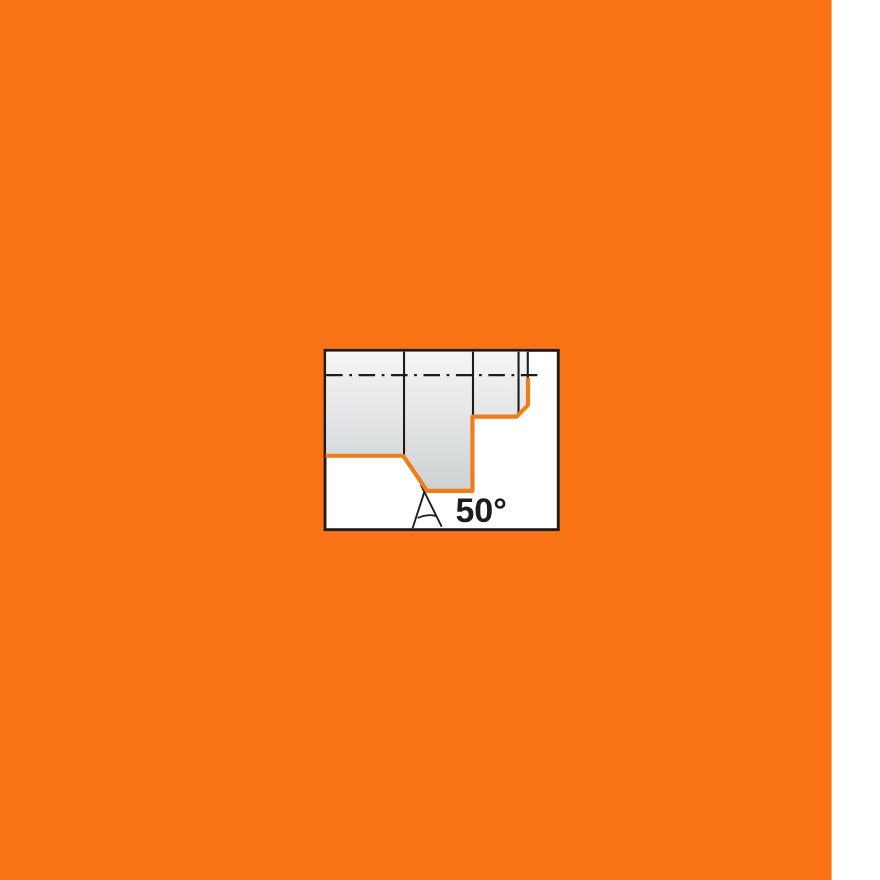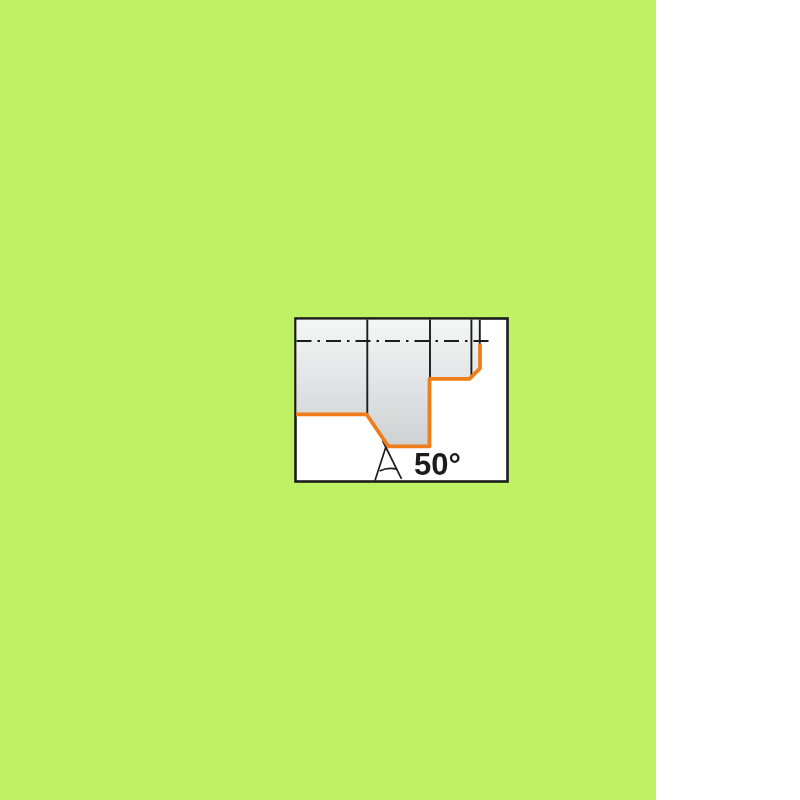--- a/index.html
+++ b/index.html
@@ -6,23 +6,23 @@
     margin: 0;
     padding: 0;
     width: 800px;
     height: 800px;
     background: #ffffff;
     overflow: hidden;
     font-family: "Liberation Sans", "DejaVu Sans", sans-serif;
   }
   .canvas {
     position: relative;
-    width: 656px;
+    width: 756px;
     height: 800px;
-    background: #bef264;
+    background: #f97316;
   }
   .canvas svg {
     position: absolute;
     left: 0;
     top: 0;
     width: 800px;
     height: 800px;
     display: block;
   }
 </style>

